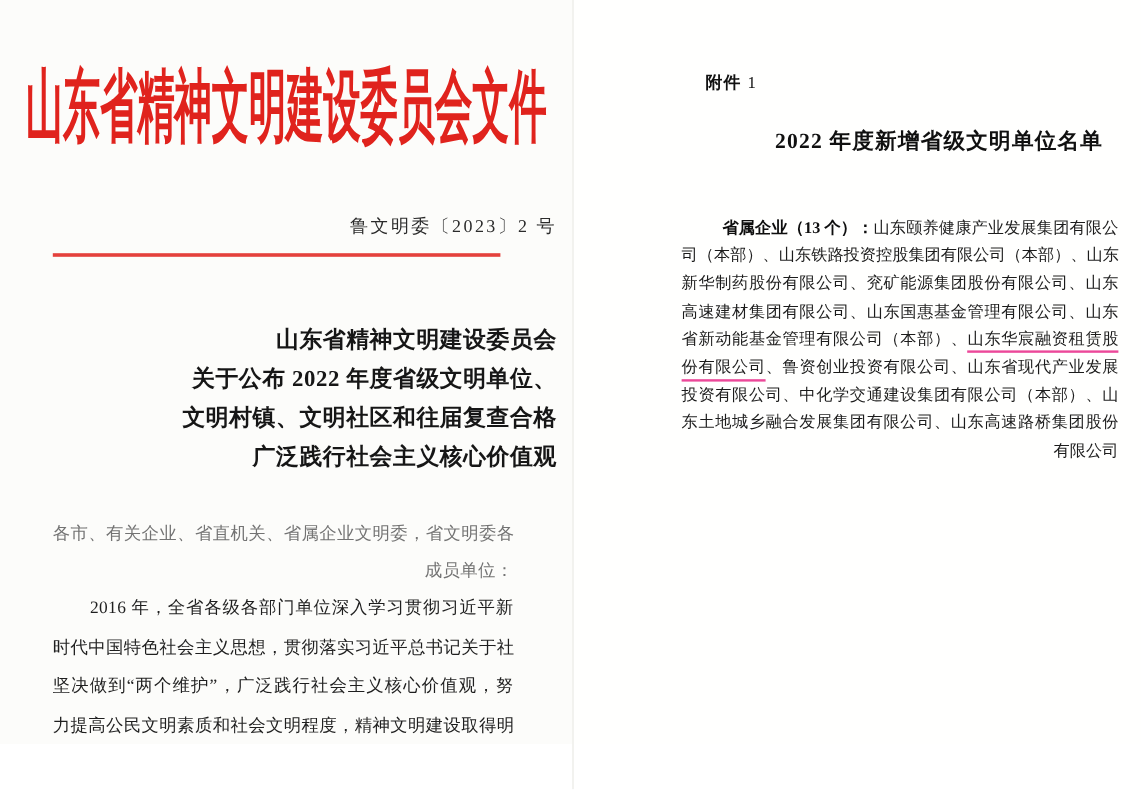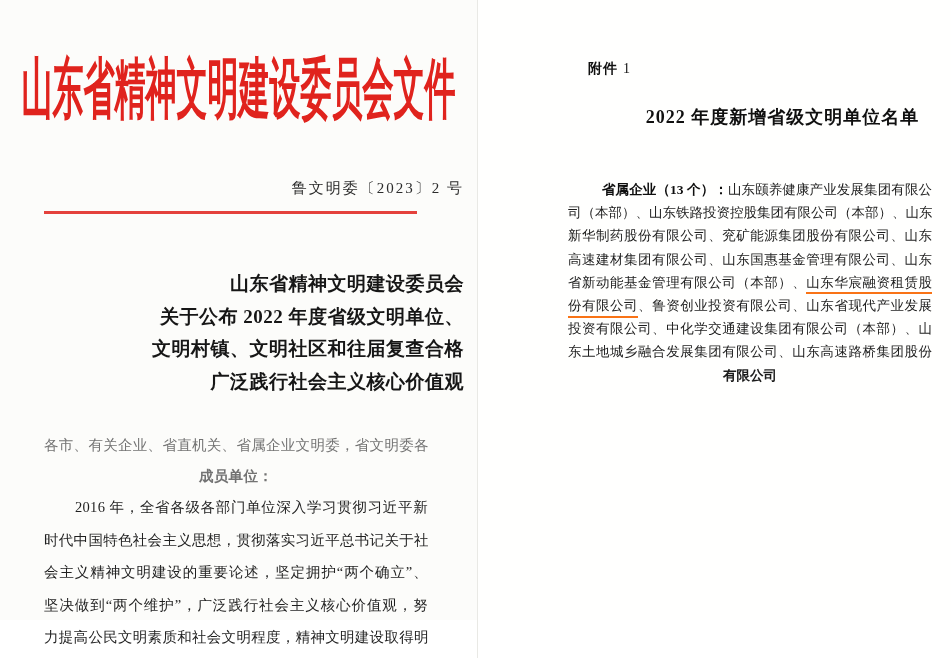--- a/index.html
+++ b/index.html
@@ -45,21 +45,21 @@
     position: absolute; top: 430px; left: 44px; width: 384px;
     font-size: 14.5px; color: #737373; line-height: 31px;
     letter-spacing: 0.3px;
   }
   .bodypara {
     position: absolute; top: 491px; left: 44px; width: 384px;
     font-size: 14.5px; color: #1f1f1f; line-height: 32.6px;
     letter-spacing: 0.3px;
   }
   .jline { text-align: justify; text-align-last: justify; white-space: nowrap; }
-  .lline { text-align: center; white-space: nowrap; font-weight: bold; }
+  .lline { text-align: right; white-space: nowrap; }
   .indent   { padding-left: 31px; }
 
   
   .attach {
     position: absolute; top: 60px; left: 110px;
     font-size: 14px; color: #111111; letter-spacing: 1px;
   }
   .attach b { font-weight: bold; text-align: center; }
   .attach .attach-num { margin-left: 5px; font-weight: normal; }
   .r-title {
@@ -69,21 +69,21 @@
     letter-spacing: 1px; line-height: 22px;
   }
   .r-body {
     position: absolute; top: 178px; left: 90px; width: 364px;
     font-size: 13.5px; color: #1c1c1c; line-height: 23.2px;
     letter-spacing: 0px;
   }
   .r-indent { padding-left: 34px; }
   .r-body b.lead { font-weight: bold; color: #0e0e0e; }
   .ul-red {
-    border-bottom: 2px solid #f97316;
+    border-bottom: 2px solid #ec4899;
     padding-bottom: 2.5px;
   }
 </style>
 </head>
 <body>
 
 <div class="shot">
 
   <div class="page page-left">
     <div class="banner">山东省精神文明建设委员会文件</div>
@@ -98,21 +98,20 @@
     </div>
 
     <div class="salutation">
       <div class="jline">各市、有关企业、省直机关、省属企业文明委，省文明委各</div>
       <div class="lline">成员单位：</div>
     </div>
 
     <div class="bodypara">
       <div class="jline indent">2016 年，全省各级各部门单位深入学习贯彻习近平新</div>
       <div class="jline">时代中国特色社会主义思想，贯彻落实习近平总书记关于社</div>
-      <div class="jline">会主义精神文明建设的重要论述，坚定拥护“两个确立”、</div>
       <div class="jline">坚决做到“两个维护”，广泛践行社会主义核心价值观，努</div>
       <div class="jline">力提高公民文明素质和社会文明程度，精神文明建设取得明</div>
     </div>
   </div>
 
   <div class="page page-right">
     <div class="attach">
       <b>附件</b><span class="attach-num">1</span>
     </div>
 

